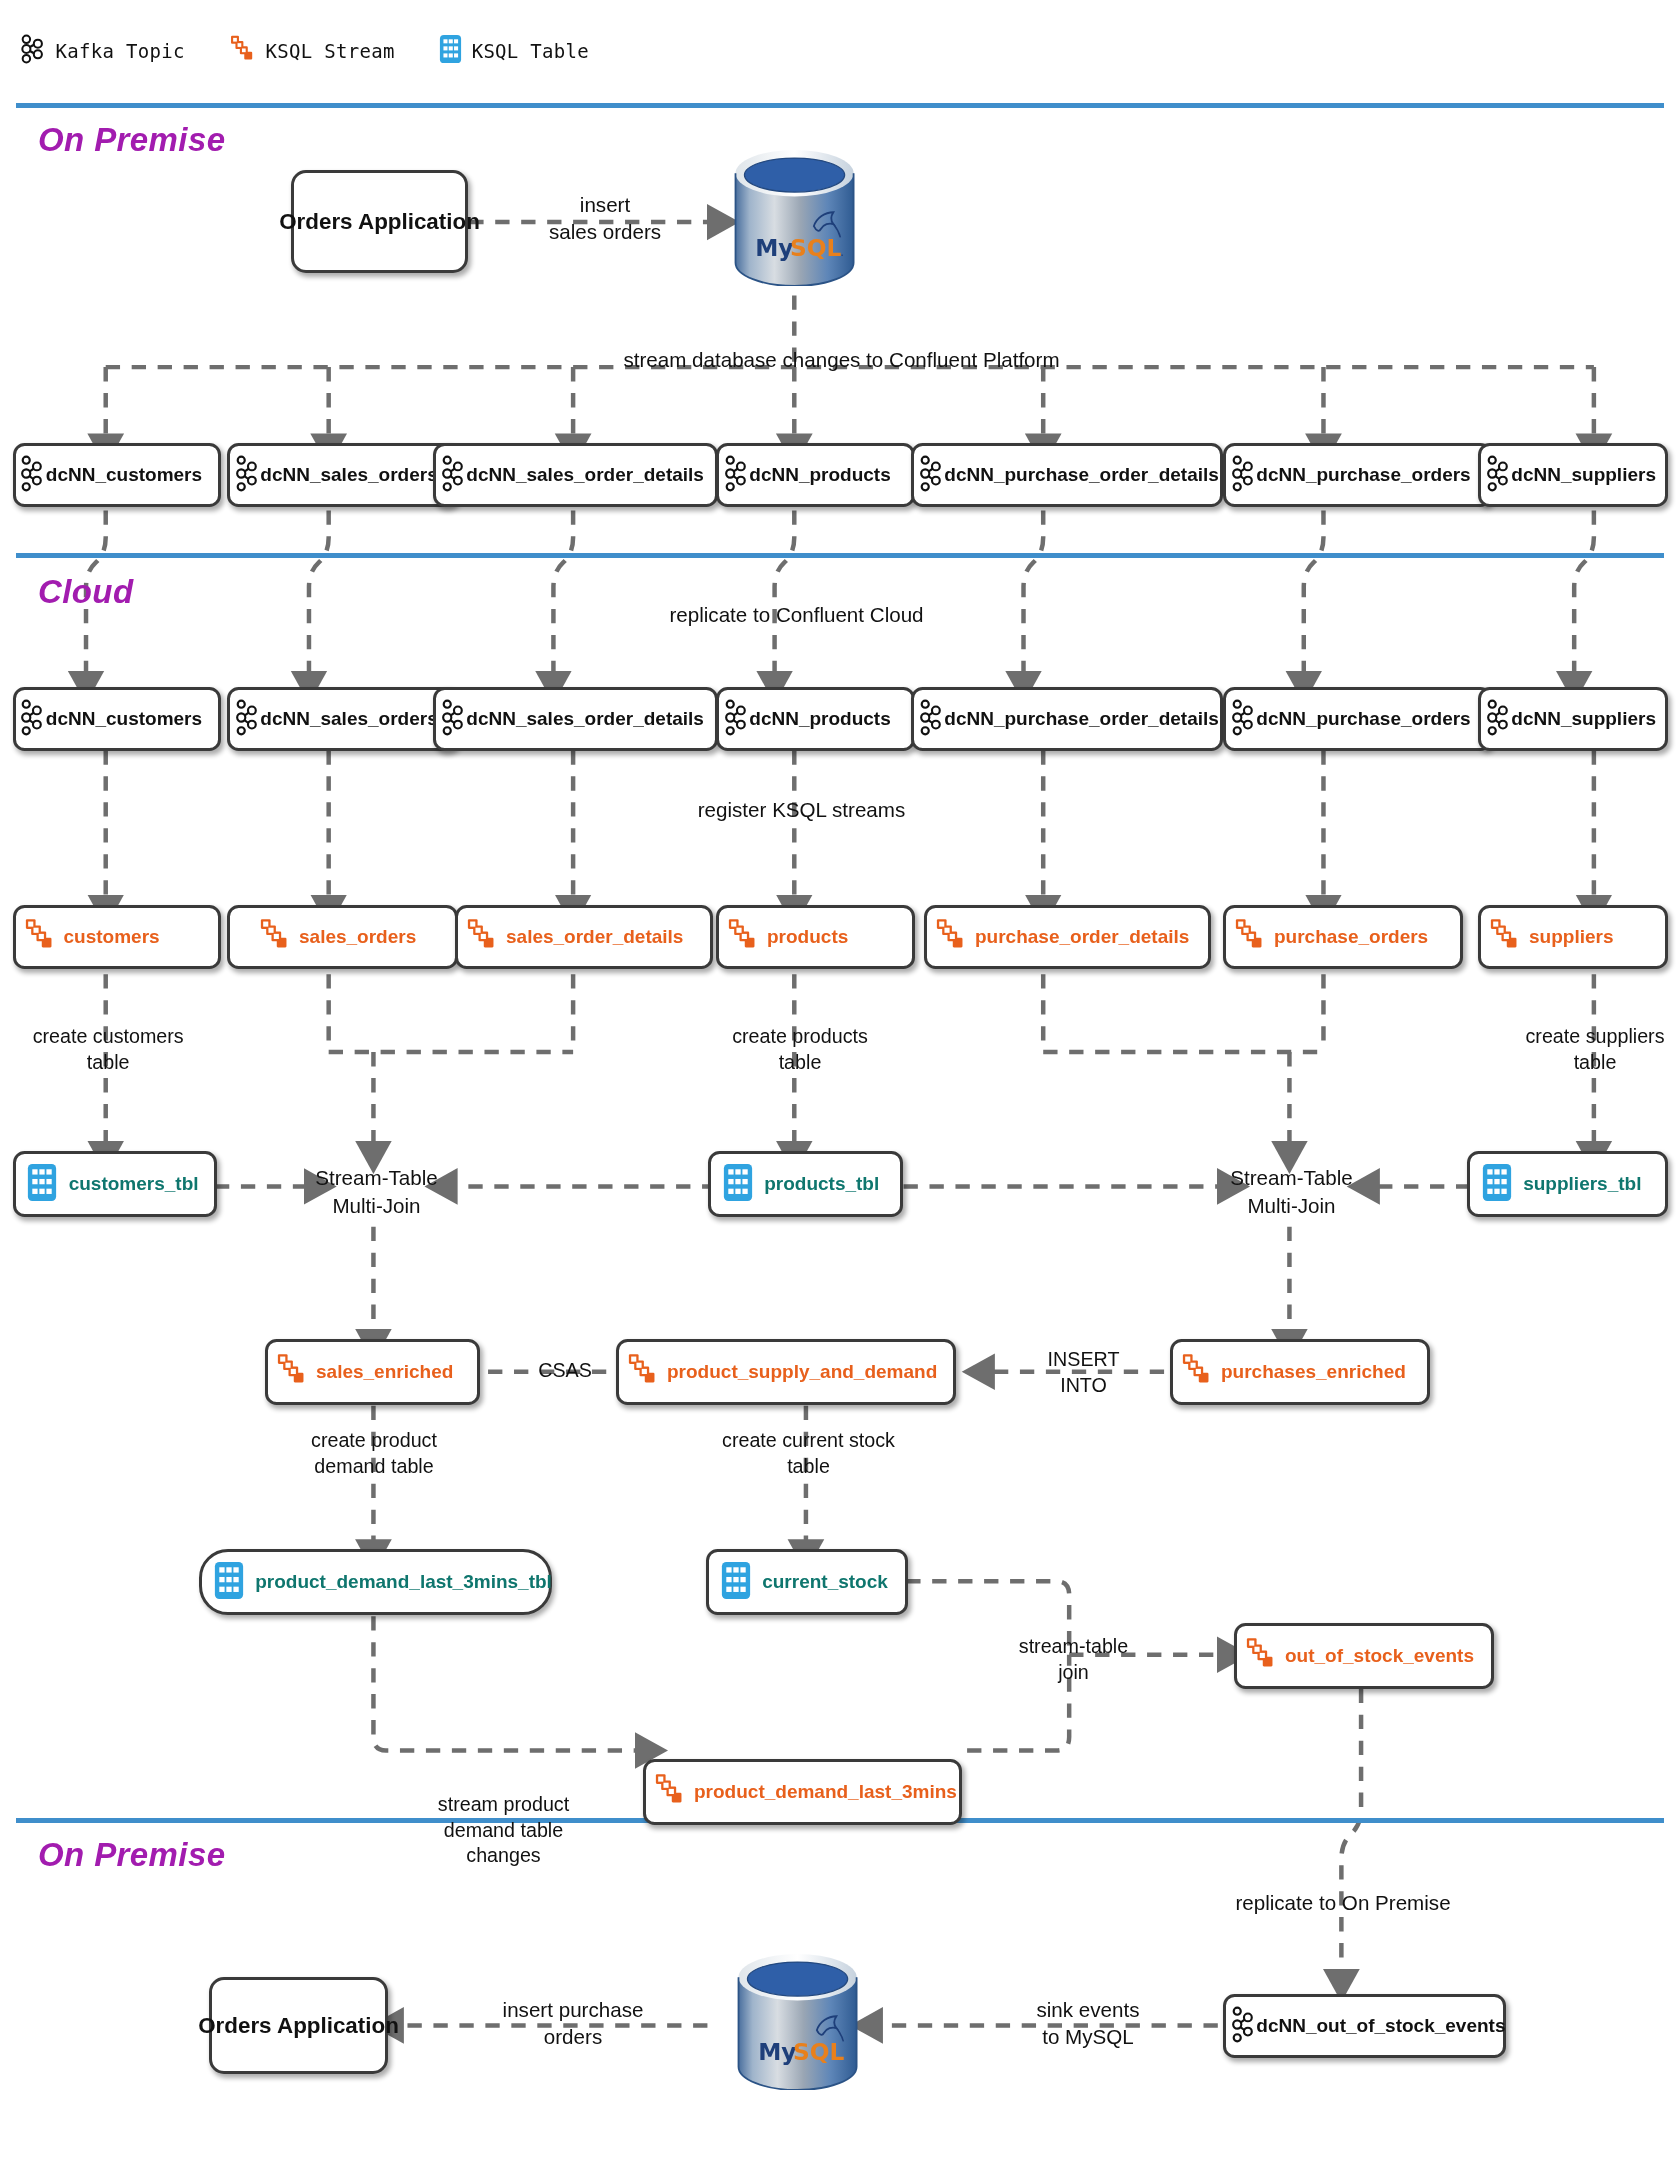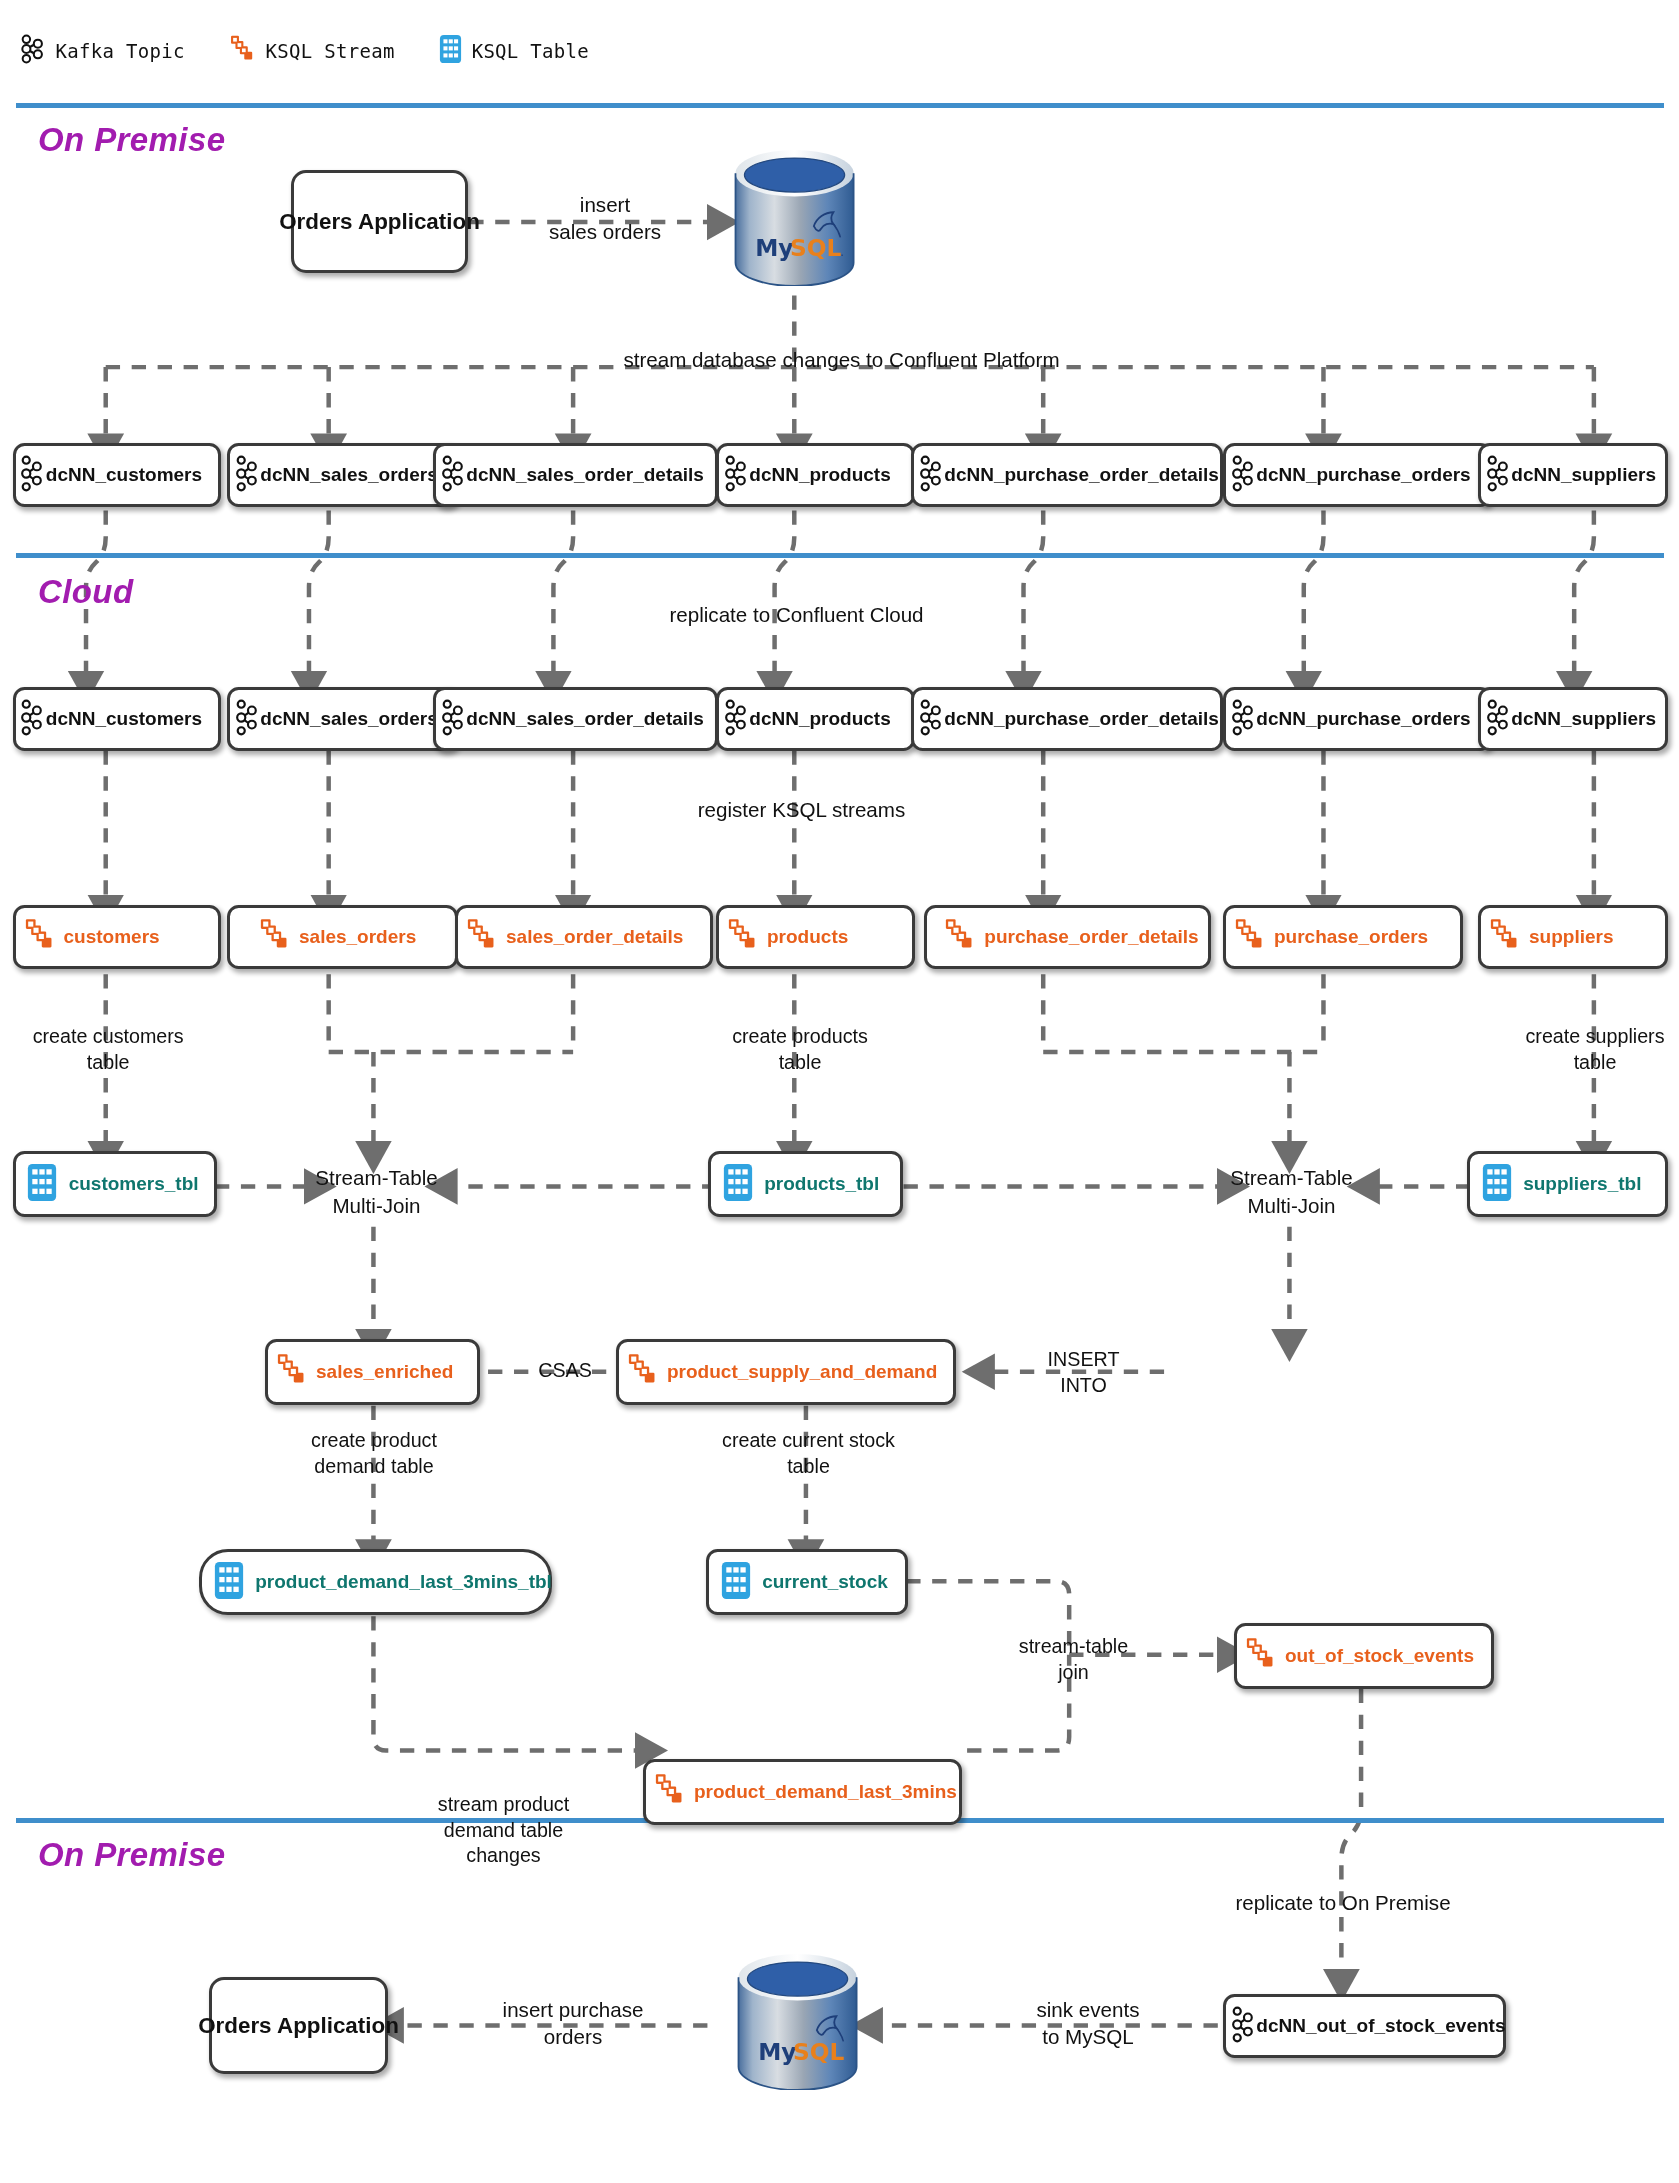--- a/index.html
+++ b/index.html
@@ -587,21 +587,21 @@
         <g fill="#fff">
         <rect x="3.6" y="3.6" width="5.8" height="5.8"></rect>
         <rect x="9.6" y="10.6" width="5.8" height="5.8"></rect>
         <rect x="15.6" y="17.6" width="5.8" height="5.8"></rect>
           </g>
         </svg>
     </span>
     <span class="nlabel">products</span>
   </div>
 
-  <div class="node stream" style="left:924px; top:905px; width:287px; height:64px;justify-content:center;">
+  <div class="node stream" style="left:924px; top:905px; width:287px; height:64px;">
     <span class="ic ic-stream">
       <svg width="30" height="36" viewBox="0 0 34 40">
           <g fill="#e8601c">
         <rect x="1" y="1" width="11" height="11" rx="1.3"></rect>
         <rect x="7" y="8" width="11" height="11" rx="1.3"></rect>
         <rect x="13" y="15" width="11" height="11" rx="1.3"></rect>
         <rect x="19" y="22" width="11" height="11" rx="1.3"></rect>
           </g>
         <g fill="#fff">
         <rect x="3.6" y="3.6" width="5.8" height="5.8"></rect>
@@ -762,20 +762,38 @@
         <rect x="15.6" y="17.6" width="5.8" height="5.8"></rect>
           </g>
         </svg>
     </span>
     <span class="nlabel">product_supply_and_demand</span>
   </div>
 
   <div class="elabel" style="left:1003px; top:1347px; width:161px;">INSERT
 INTO</div>
 
+  <div class="node stream" style="left:1170px; top:1339px; width:260px; height:66px;">
+    <span class="ic ic-stream">
+      <svg width="30" height="36" viewBox="0 0 34 40">
+          <g fill="#e8601c">
+        <rect x="1" y="1" width="11" height="11" rx="1.3"></rect>
+        <rect x="7" y="8" width="11" height="11" rx="1.3"></rect>
+        <rect x="13" y="15" width="11" height="11" rx="1.3"></rect>
+        <rect x="19" y="22" width="11" height="11" rx="1.3"></rect>
+          </g>
+        <g fill="#fff">
+        <rect x="3.6" y="3.6" width="5.8" height="5.8"></rect>
+        <rect x="9.6" y="10.6" width="5.8" height="5.8"></rect>
+        <rect x="15.6" y="17.6" width="5.8" height="5.8"></rect>
+          </g>
+        </svg>
+    </span>
+    <span class="nlabel">purchases_enriched</span>
+  </div>
 
   <div class="elabel" style="left:273px; top:1428px; width:202px;">create product
 demand table</div>
 
   <div class="elabel" style="left:690px; top:1428px; width:237px;">create current stock
 table</div>
 
   <div class="node table" style="left:199px; top:1549px; width:353px; height:66px;border-radius:29px;">
     <span class="ic ic-table">
       <svg width="30" height="39" viewBox="0 0 34 44">

